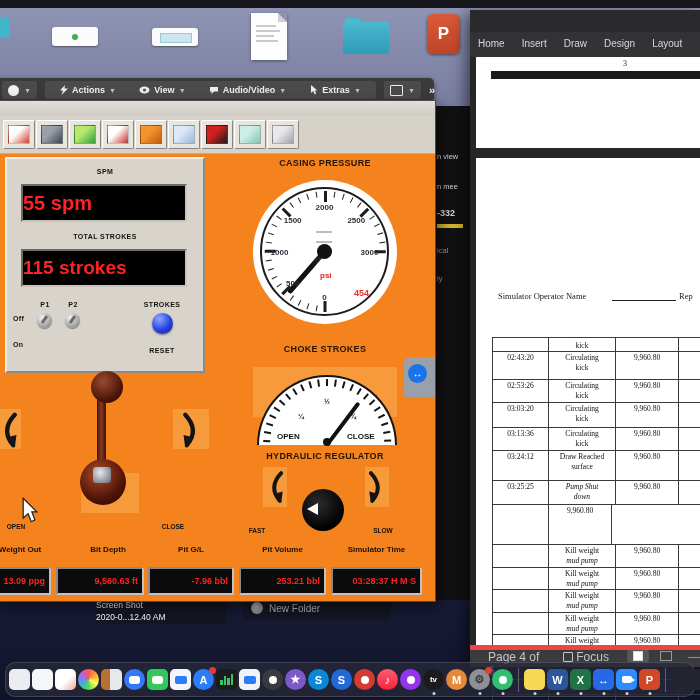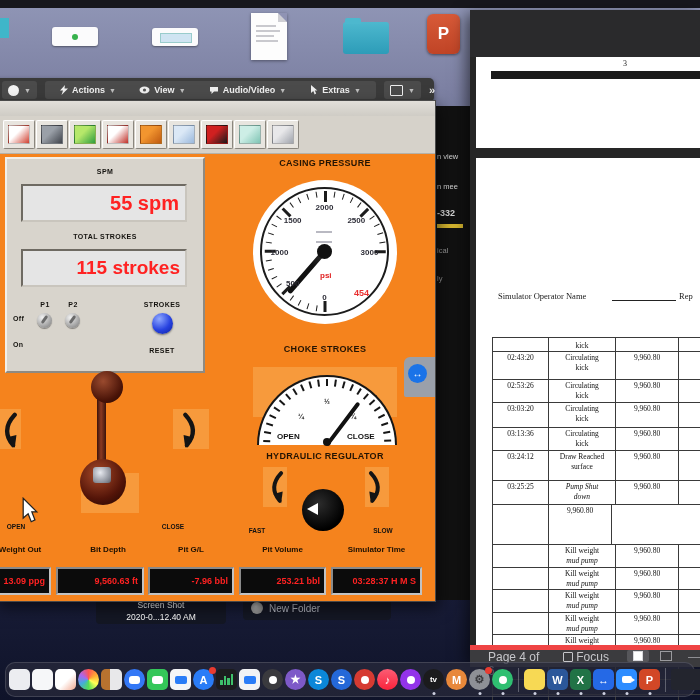--- a/index.html
+++ b/index.html
@@ -27,21 +27,21 @@
   .tv-more{color:#e8e8e8;font-size:11px;font-weight:bold;margin-left:8px;letter-spacing:-1px;}
   
   #sim{left:-6px;top:100px;width:440px;height:500px;background:#f5831d;border:1px solid #4a4a4a;box-shadow:4px 6px 14px rgba(0,0,0,.55);}
   #sim-title{left:0;top:0;width:440px;height:15px;background:linear-gradient(180deg,#e2dfda,#cfccc5);border-bottom:1px solid #a8a49c;}
   #sim-toolbar{left:0;top:15px;width:440px;height:37px;background:#d6d2ca;border-bottom:1px solid #b5b1a8;}
   .tbtn{position:absolute;top:4px;width:30px;height:27px;background:#e8e5df;border:1px solid;border-color:#fff #8a867e #8a867e #fff;border-radius:2px;}
   .tbtn>div{position:absolute;left:4px;top:4px;right:4px;bottom:4px;border:1px solid rgba(0,0,0,.25);}
   
   #panel{left:10px;top:56px;width:196px;height:212px;background:#d8d4cc;border:2px solid;border-color:#f2efe9 #8e8a82 #8e8a82 #f2efe9;}
   .plabel{position:absolute;font-size:7px;font-weight:bold;color:#15130f;letter-spacing:.4px;text-align:center;}
-  .led{position:absolute;background:#e5e5e5;border:2px solid;border-color:#6e6a62 #c9c5bd #c9c5bd #6e6a62;color:#ff2222;font-weight:bold;text-align:right;box-sizing:border-box;}
+  .led{position:absolute;background:#000000;border:2px solid;border-color:#6e6a62 #c9c5bd #c9c5bd #6e6a62;color:#ff2222;font-weight:bold;text-align:left;box-sizing:border-box;}
   .toggle{position:absolute;width:15px;height:15px;border-radius:50%;background:radial-gradient(circle at 35% 30%,#f2f2f2,#9a9a9a 70%,#707070);box-shadow:0 1px 1px rgba(0,0,0,.4);}
   .toggle:after{content:"";position:absolute;left:6px;top:2px;width:3px;height:9px;background:#6a6a6a;border-radius:2px;transform:rotate(35deg);}
   #strokes-btn{position:absolute;width:21px;height:21px;border-radius:50%;background:radial-gradient(circle at 35% 28%,#8fa8ff,#2742e0 55%,#0c1f9e);box-shadow:0 1px 2px rgba(0,0,0,.5);}
   
   .sim-title-txt{position:absolute;font-size:9px;font-weight:bold;color:#241403;text-align:center;letter-spacing:.3px;}
   #gauge{left:258px;top:79px;width:144px;height:144px;background:#fff;border-radius:50%;}
   #gring{position:absolute;left:7px;top:7px;width:125px;height:125px;border:2.5px solid #1c1c1c;border-radius:50%;}
   .ctick{position:absolute;background:#1c1c1c;top:2px;}
   .clab{position:absolute;font-size:8px;font-weight:bold;color:#2e2e38;transform:translate(-50%,-50%);}
   .cbar{position:absolute;height:2px;width:16px;background:#b9b9c2;left:54px;}
@@ -143,39 +143,48 @@
   <div class="abs doc-icon" style="left:251px;top:13px;width:36px;height:47px;">
     <div class="doc-fold"></div>
     <div class="doc-line" style="top:12px;width:20px;"></div>
     <div class="doc-line" style="top:17px;width:24px;"></div>
     <div class="doc-line" style="top:22px;width:18px;"></div>
     <div class="doc-line" style="top:27px;width:22px;"></div>
   </div>
   <div class="abs folder" style="left:343px;top:22px;width:46px;height:32px;"></div>
   <div class="abs" id="pp-icon" style="left:427px;top:14px;width:33px;height:40px;">P</div>
 
-  <div class="abs chip" style="left:96px;top:599px;width:130px;height:25px;text-align:center;font-size:8.5px;line-height:12px;color:#fff;">
+  <div class="abs chip" style="left:96px;top:599px;width:130px;height:25px;text-align:left;font-size:8.5px;line-height:12px;color:#fff;">
     <div>Screen Shot</div>
     <div>2020-0...12.40 AM</div>
   </div>
   <div class="abs chip" style="left:243px;top:596px;width:148px;height:24px;display:flex;align-items:center;gap:6px;padding-left:8px;box-sizing:border-box;">
     <div style="width:12px;height:12px;border-radius:50%;background:radial-gradient(circle at 40% 35%,#bbb,#777);"></div>
     <span style="font-size:10px;color:#b9bcc6;">New Folder</span>
   </div>
 
   <div class="abs" id="sidewin">
     <div id="frag-link"></div>
   <div class="frag" style="top: 46px;">n view</div>
       <div class="frag" style="top: 76px;">n mee</div>
       <div class="frag" style="top: 102px; font-weight: bold; font-size: 9px;">-332</div>
       <div class="frag" style="top: 140px; color: rgb(154, 154, 154);">ical</div>
       <div class="frag" style="top: 168px; color: rgb(154, 154, 154);">ly</div>
     </div>
 
   <div class="abs" id="word">
+    <div id="ribbon">
+      <div style="display:flex;padding:6px 0 0 8px;">
+        <span class="wtab">Home</span>
+        <span class="wtab">Insert</span>
+        <span class="wtab">Draw</span>
+        <span class="wtab">Design</span>
+        <span class="wtab">Layout</span>
+      </div>
+    </div>
     <div id="doc-area">
       <div class="page" style="top:0;height:91px;">
         <div id="pg3-band"></div>
         <div id="pg3-num">3</div>
       </div>
       <div id="pg-gap"></div>
       <div class="page" style="top:101px;height:487px;">
         <div id="op-line">Simulator Operator Name</div>
         <div id="op-ul"></div>
         <div id="op-suffix">Rep</div>

